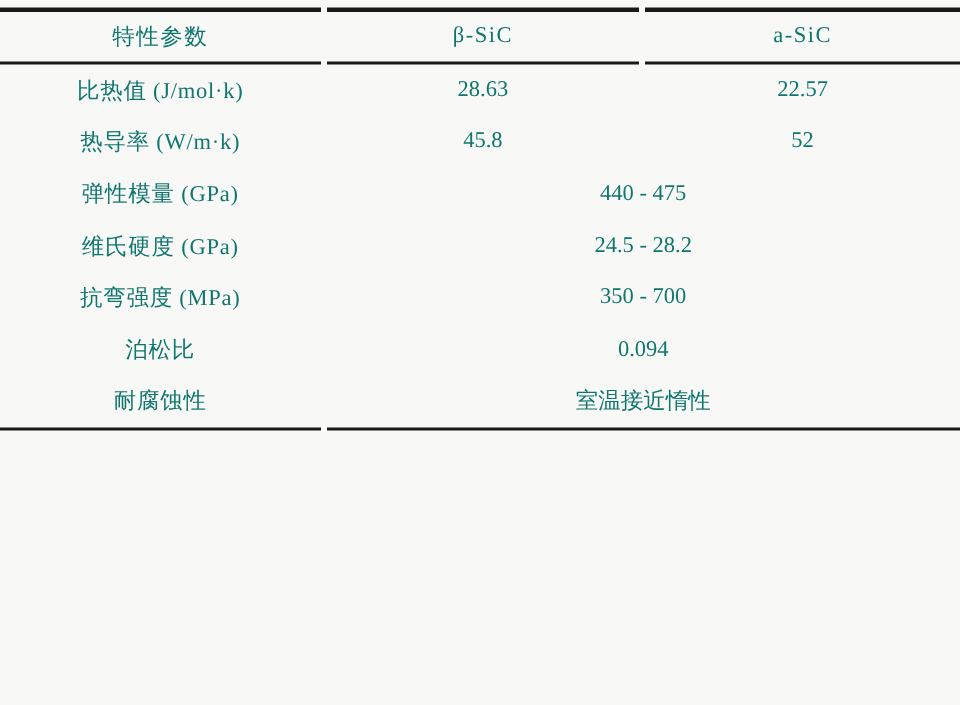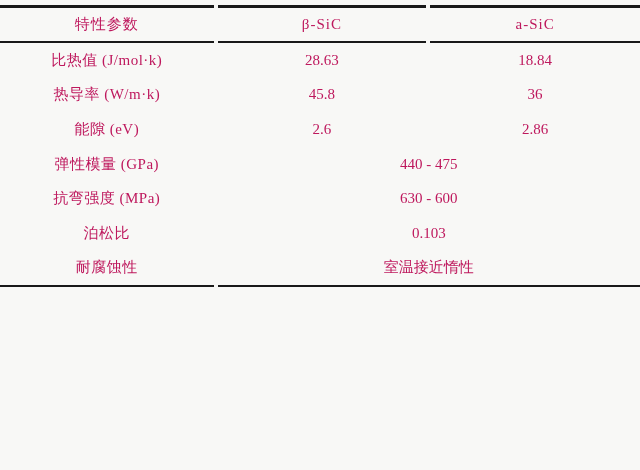--- a/index.html
+++ b/index.html
@@ -9,21 +9,21 @@
     height: 470px;
     overflow: hidden;
     background: #f8f8f6;
   }
   .page {
     width: 640px;
     height: 437px;
     box-sizing: border-box;
     padding-top: 5px;
     font-family: "Liberation Serif", "DejaVu Serif", serif;
-    color: #be185d;
+    color: #0f766e;
   }
   table.props {
     width: 648px;
     margin-left: -4px;
     border-collapse: separate;
     border-spacing: 4px 0;
     table-layout: fixed;
     font-size: 15px;
   }
   col.c1 { width: 33.8%; }
@@ -61,43 +61,42 @@
       <tr id="header-row">
           <th>特性参数</th>
           <th>β-SiC</th>
           <th>a-SiC</th>
         </tr>
     </thead>
     <tbody id="table-body">
         <tr>
           <td class="label">比热值 (J/mol·k)</td>
           <td>28.63</td>
-          <td>18.84</td>
+          <td>22.57</td>
         </tr>
         <tr>
           <td class="label">热导率 (W/m·k)</td>
           <td>45.8</td>
-          <td>36</td>
-        </tr>
-        <tr>
-          <td class="label">能隙 (eV)</td>
-          <td>2.6</td>
-          <td>2.86</td>
+          <td>52</td>
         </tr>
         <tr>
           <td class="label">弹性模量 (GPa)</td>
           <td colspan="2">440 - 475</td>
         </tr>
         <tr>
+          <td class="label">维氏硬度 (GPa)</td>
+          <td colspan="2">24.5 - 28.2</td>
+        </tr>
+        <tr>
           <td class="label">抗弯强度 (MPa)</td>
-          <td colspan="2">630 - 600</td>
+          <td colspan="2">350 - 700</td>
         </tr>
         <tr>
           <td class="label">泊松比</td>
-          <td colspan="2">0.103</td>
+          <td colspan="2">0.094</td>
         </tr>
         <tr class="last">
           <td class="label">耐腐蚀性</td>
           <td colspan="2">室温接近惰性</td>
         </tr>
       </tbody>
   </table>
 </div>
 
 </body></html>

